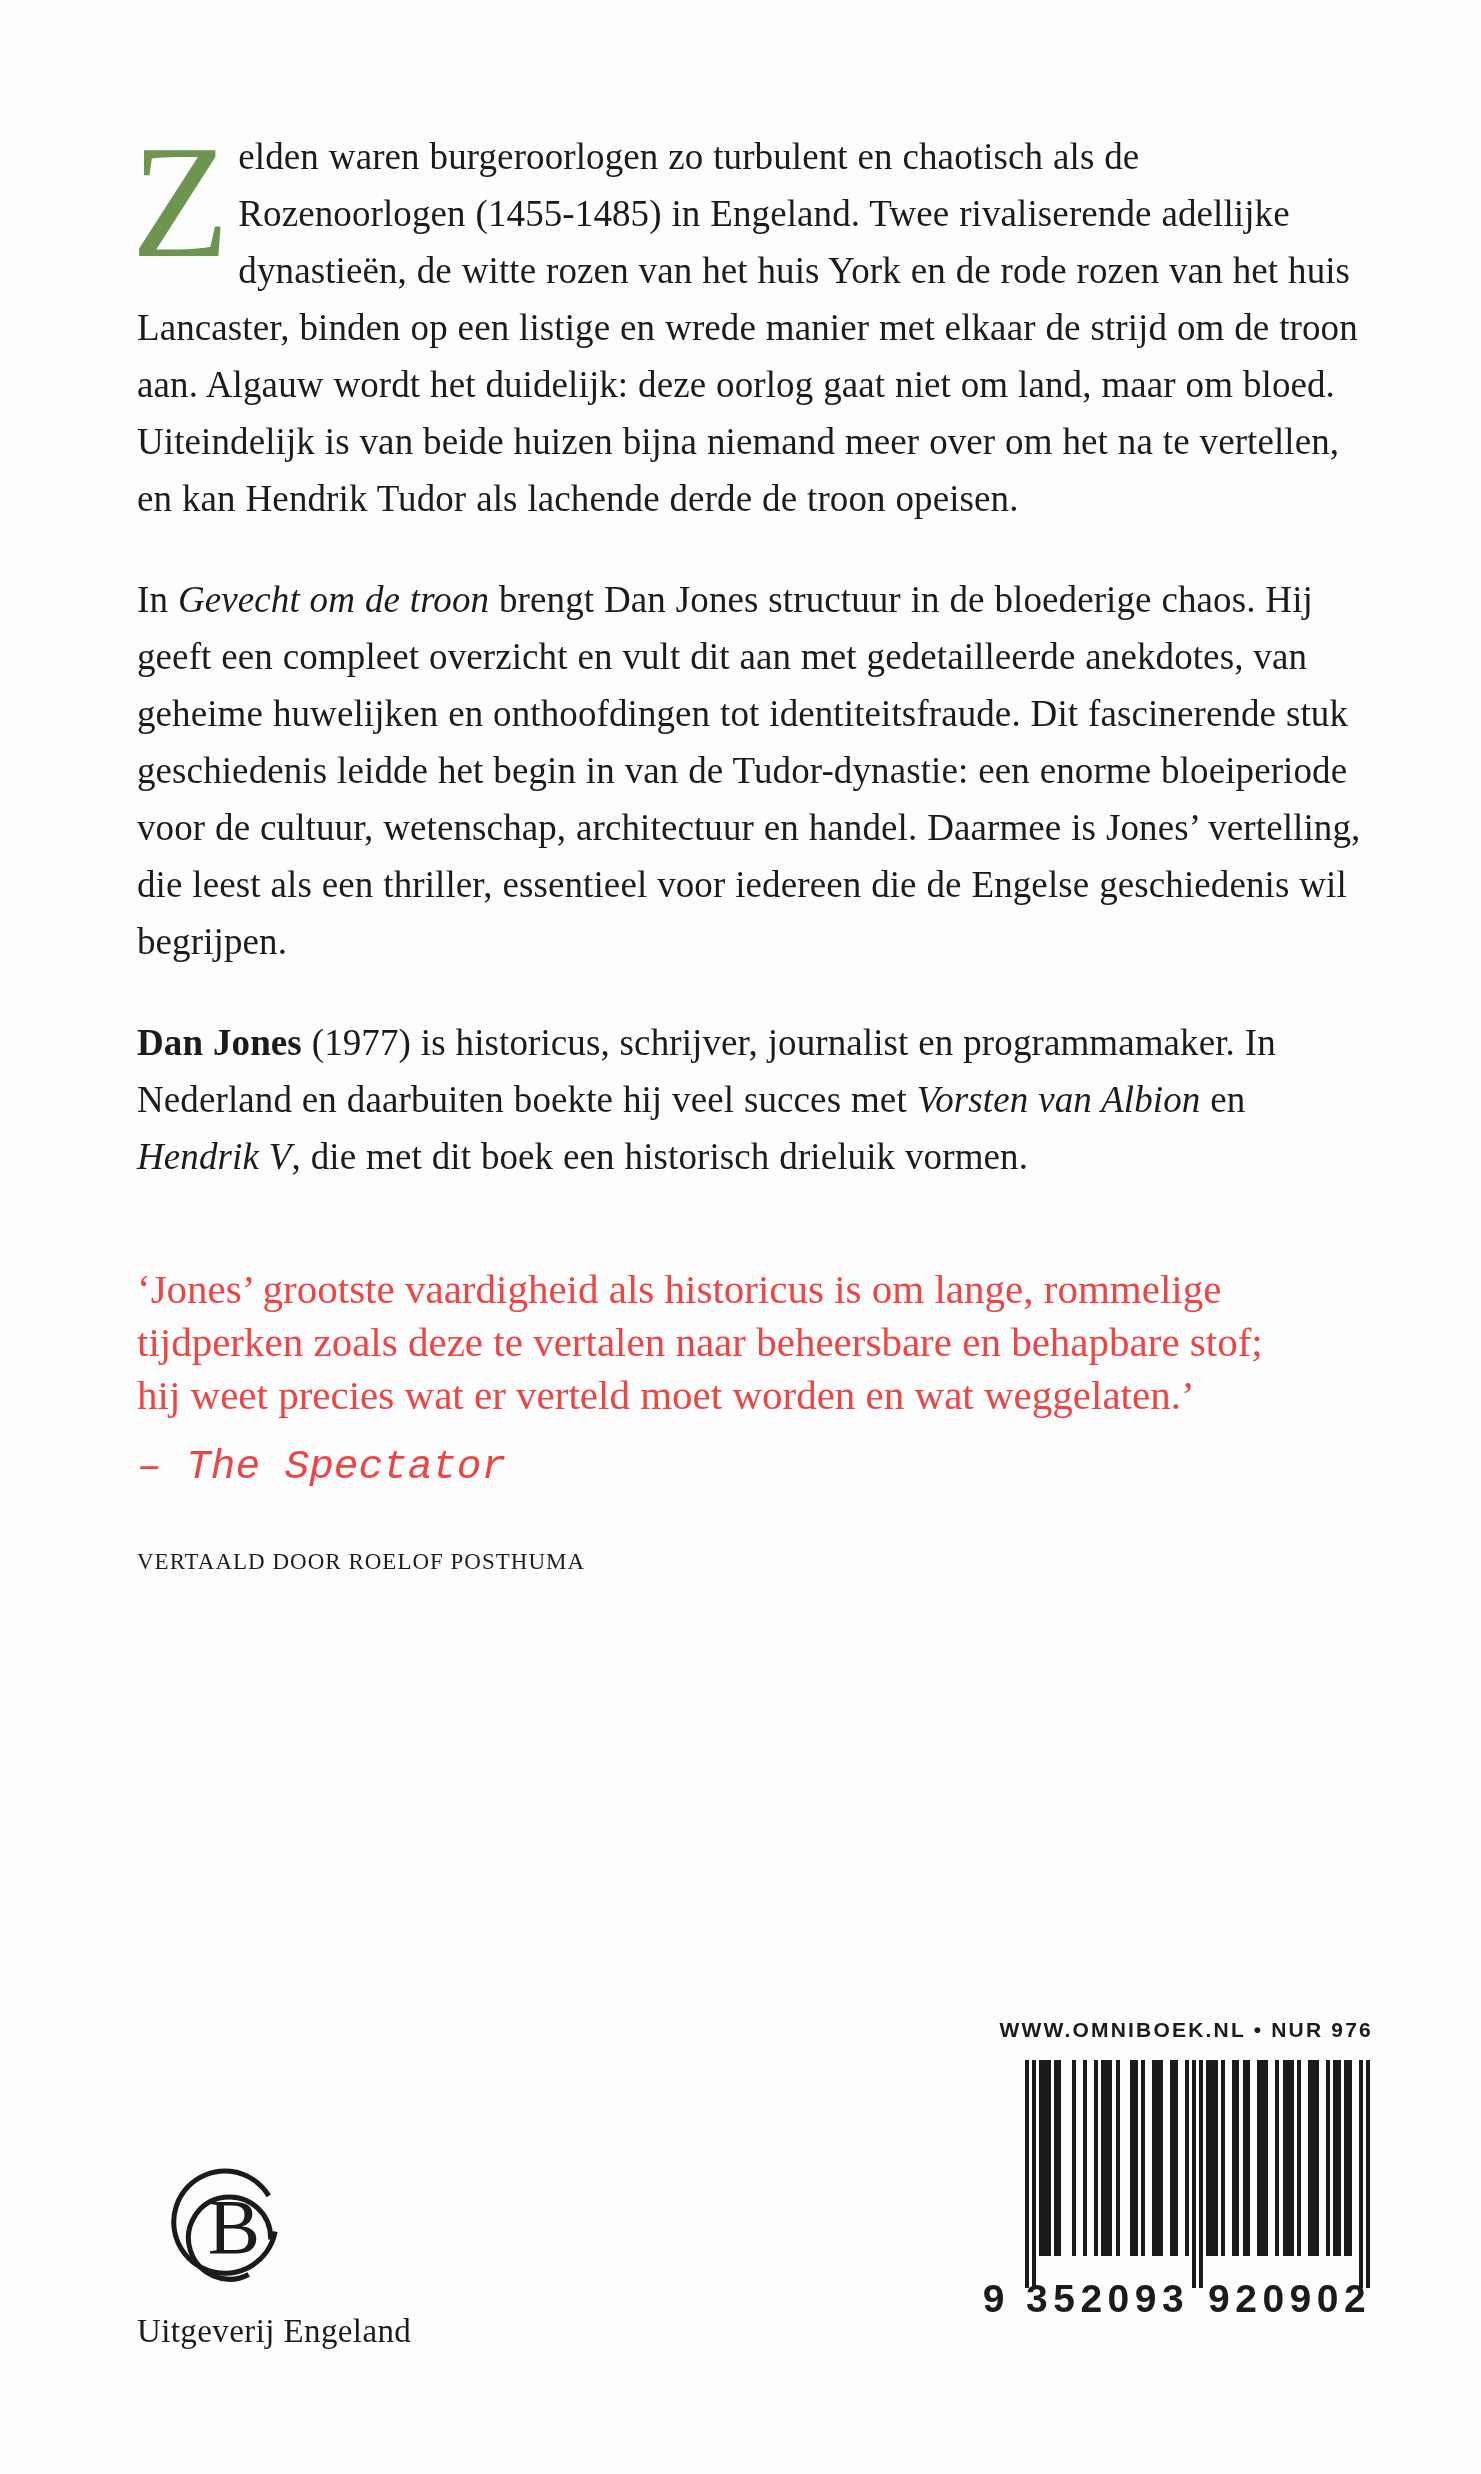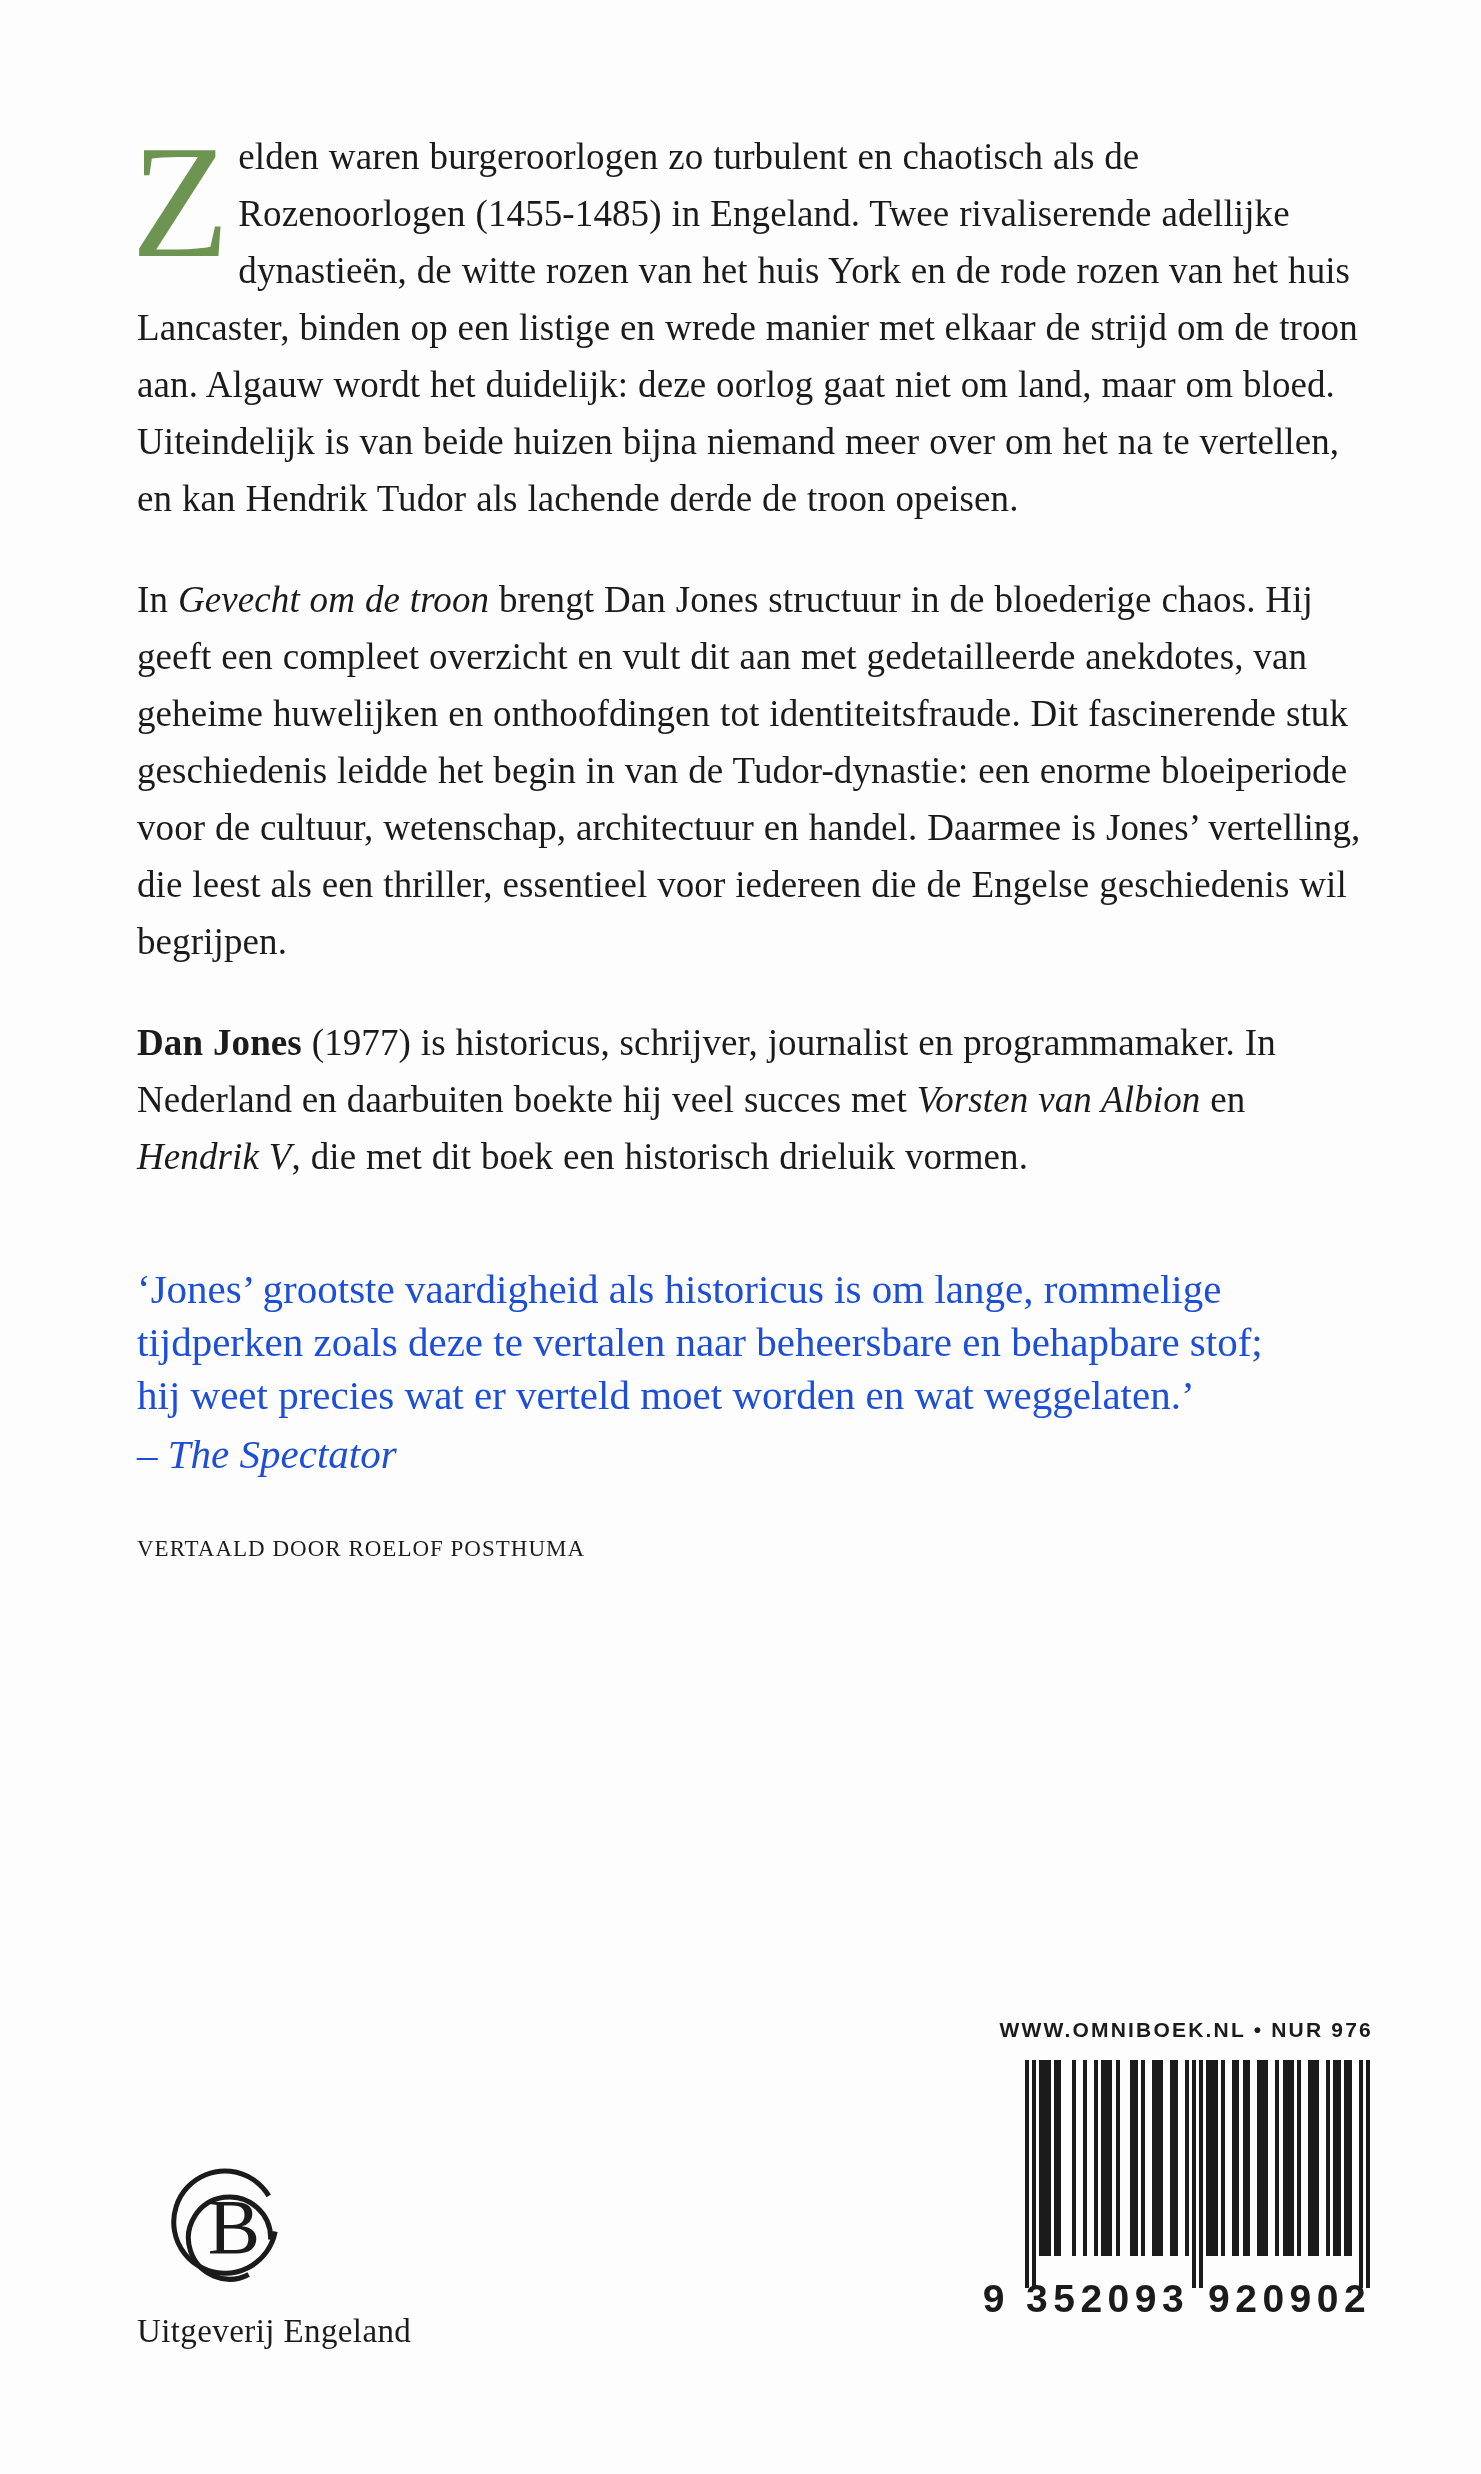--- a/index.html
+++ b/index.html
@@ -54,31 +54,32 @@
     padding: 0;
     font-weight: 400;
   }
 
   .it { font-style: italic; }
   .bd { font-weight: 700; }
 
   
   .quote {
     margin: 78px 0 0 0;
-    color: #1d4ed8;
+    color: #ef4444;
     font-size: 41px;
     line-height: 53px;
     max-width: 1159px;
   }
   .quote p {
     margin: 0;
   }
   .quote .source {
     font-style: italic;
-    margin-top: 6px;
+    margin-top: 19px;
+    font-family: Liberation Mono, monospace;
   }
 
   
   .credit {
     margin-top: 55px;
     font-size: 23px;
     letter-spacing: 1px;
     color: #1d1d1d;
     font-variant: small-caps;
     text-transform: uppercase;

